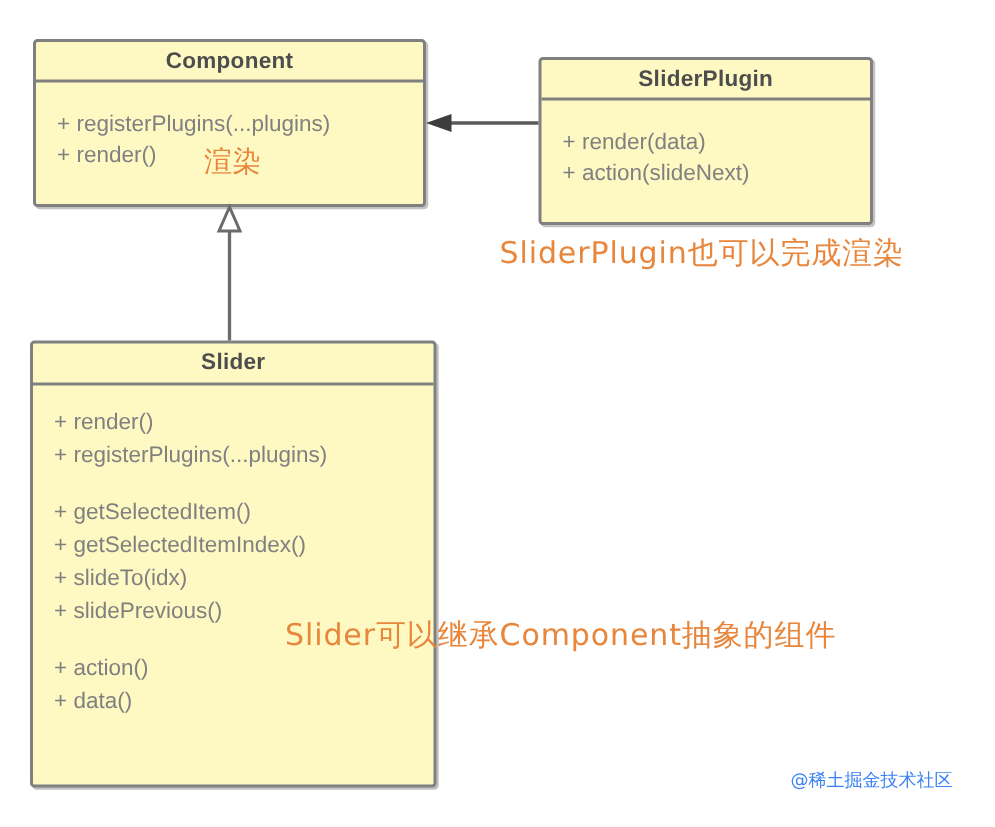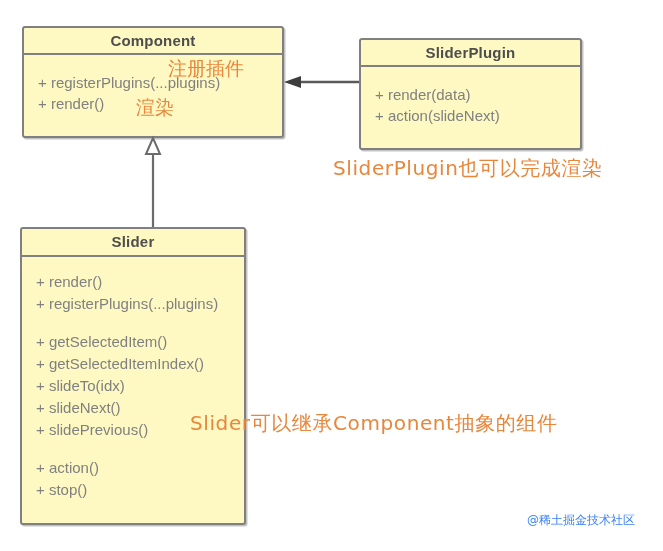--- a/index.html
+++ b/index.html
@@ -87,21 +87,21 @@
   }
   #sliderplugin-class .uml-member {
     font-size: 15px;
     line-height: 21px;
   }
 
   
   #slider-class {
     left: 20px;
     top: 227px;
-    width: 226px;
+    width: 271px;
     height: 298px;
   }
   #slider-class .uml-title {
     height: 28px;
     line-height: 26px;
     font-size: 15px;
   }
   #slider-class .uml-body {
     padding: 14px 0 0 14px;
   }
@@ -188,41 +188,39 @@
 
   <div class="uml-class" id="slider-class">
     <div class="uml-title">Slider</div>
     <div class="uml-body">
       <div class="uml-member">+ render()</div>
       <div class="uml-member">+ registerPlugins(...plugins)</div>
       <div class="uml-gap"></div>
       <div class="uml-member">+ getSelectedItem()</div>
       <div class="uml-member">+ getSelectedItemIndex()</div>
       <div class="uml-member">+ slideTo(idx)</div>
-      <div class="uml-member">+ slideNext()</div>
       <div class="uml-member">+ slidePrevious()</div>
       <div class="uml-gap"></div>
       <div class="uml-member">+ action()</div>
-      <div class="uml-member">+ stop()</div>
+      <div class="uml-member">+ data()</div>
     </div>
   </div>
 
   <svg class="connector" viewBox="0 0 663 551" xmlns="http://www.w3.org/2000/svg">
 
     <g>
       <line x1="359" y1="82" x2="298" y2="82" stroke="#5a5a5a" stroke-width="2.4"></line>
       <polygon points="284,82 301,76 301,88" fill="#3d3d3d"></polygon>
     </g>
 
     <g>
       <line x1="153" y1="227" x2="153" y2="152" stroke="#6b6b6b" stroke-width="2.2"></line>
       <polygon points="153,138 146,154 160,154" fill="#ffffff" stroke="#6b6b6b" stroke-width="2"></polygon>
     </g>
   </svg>
 
-  <div class="annotation" id="ann-register">注册插件</div>
   <div class="annotation" id="ann-render">渲染</div>
   <div class="annotation" id="ann-sliderplugin">SliderPlugin也可以完成渲染</div>
   <div class="annotation" id="ann-slider-inherit">Slider可以继承Component抽象的组件</div>
 
   <div id="watermark">@稀土掘金技术社区</div>
 
 </div>
 
 </body></html>

